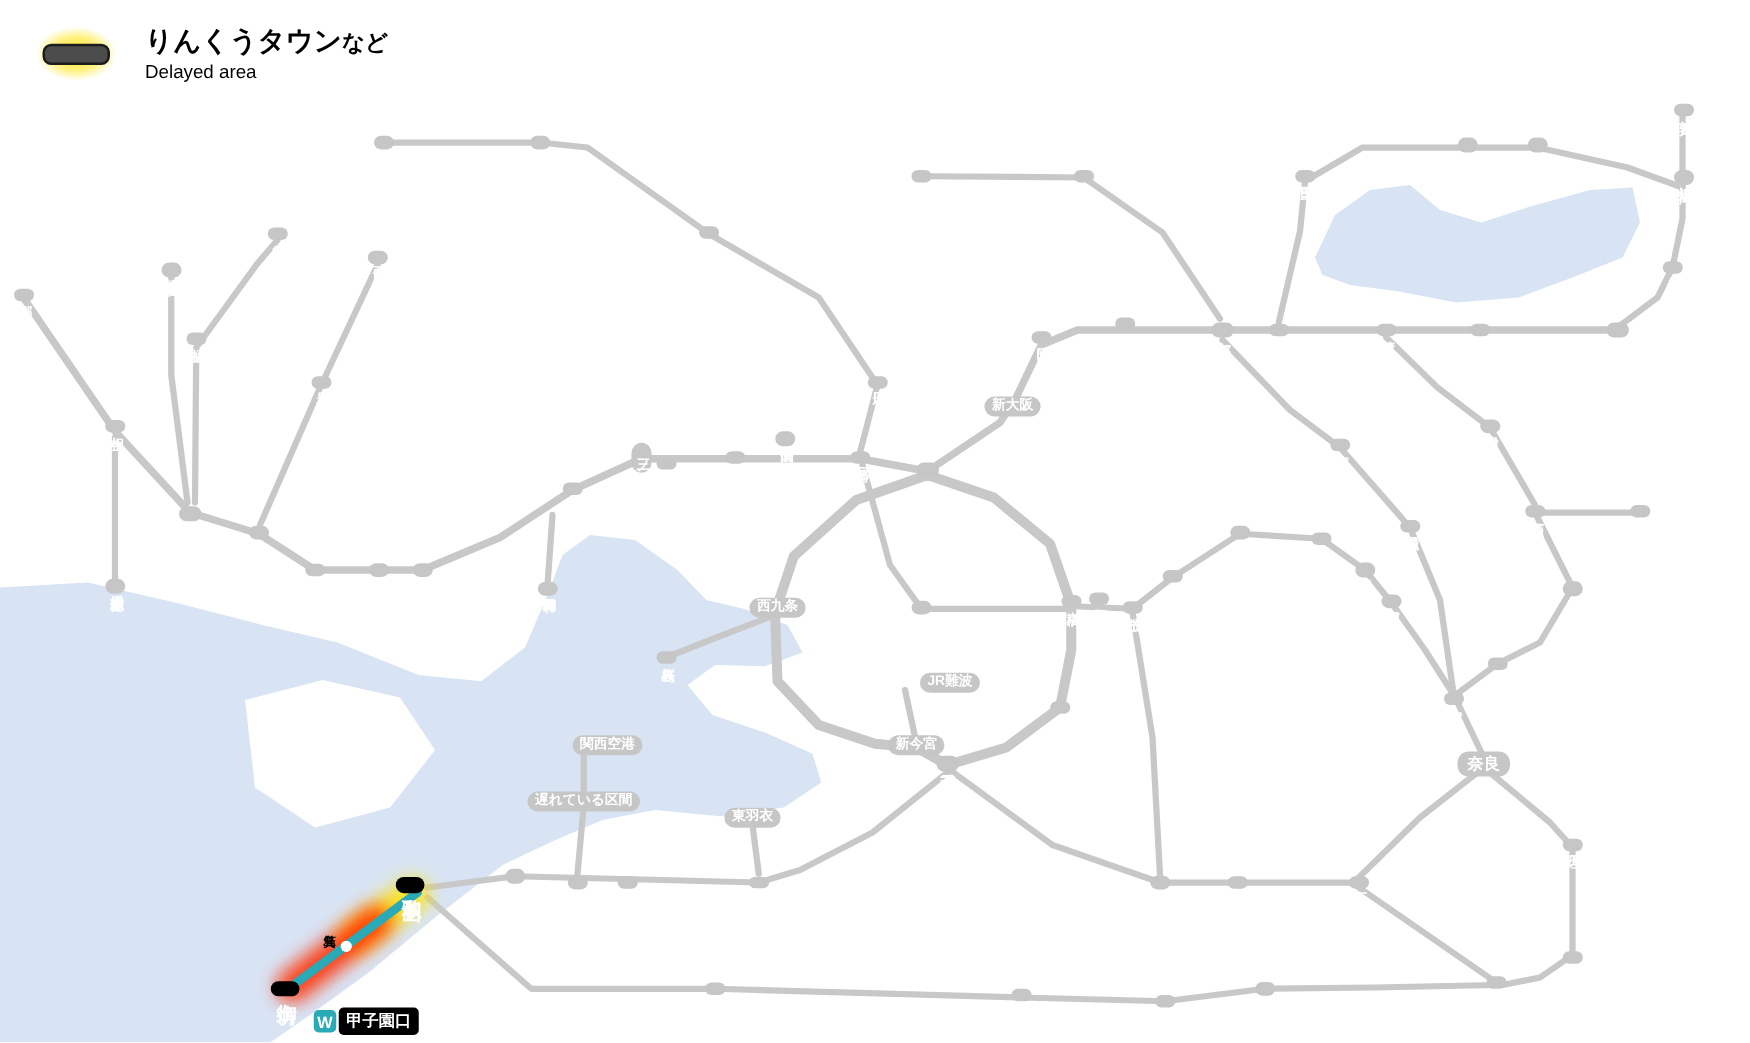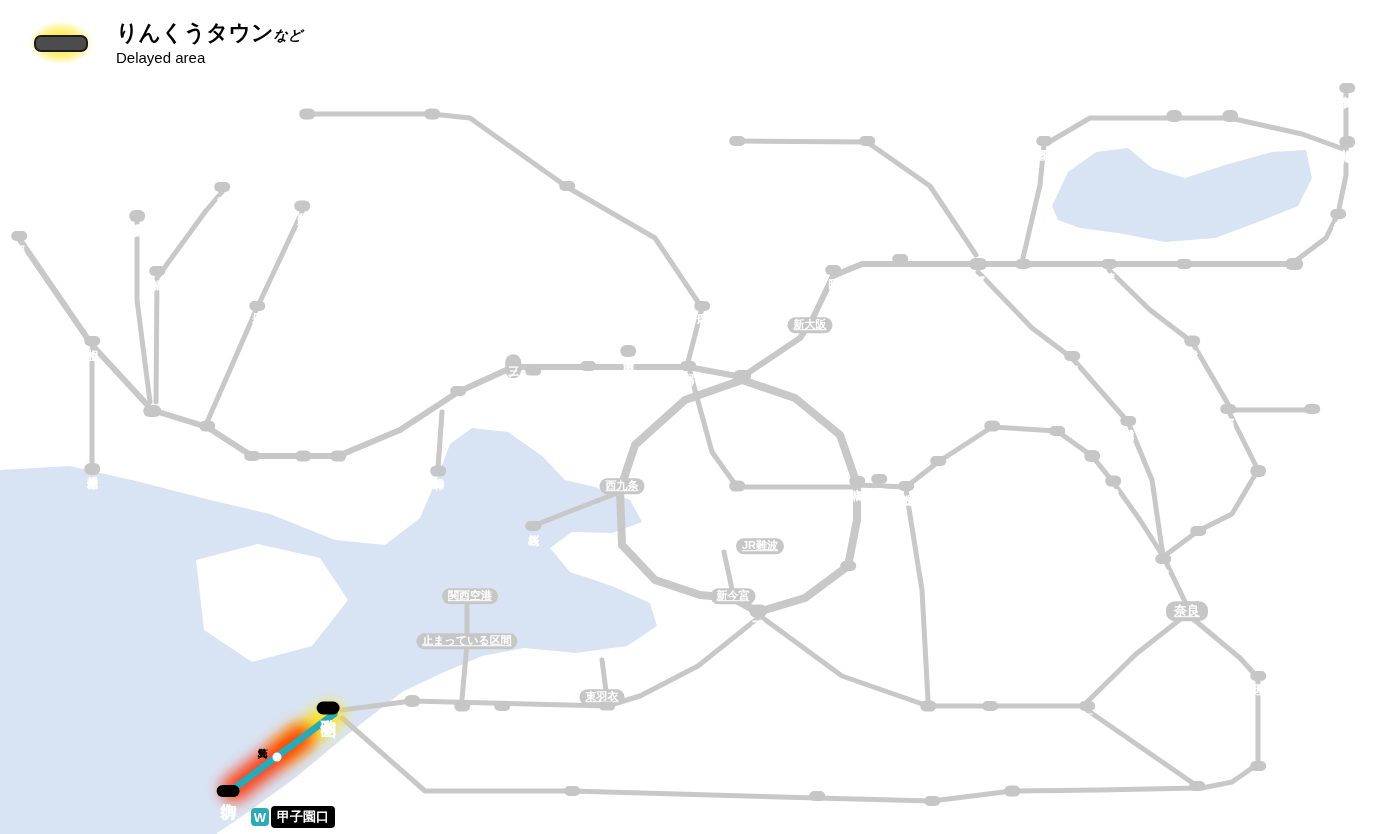--- a/index.html
+++ b/index.html
@@ -3,37 +3,37 @@
 <meta charset="utf-8">
 <style>
   html,body{margin:0;padding:0;background:#fff;font-family:"Liberation Sans","DejaVu Sans",sans-serif;}
   #stage{position:relative;width:1400px;height:834px;overflow:hidden;background:#fff;}
   #rail-svg{position:absolute;left:0;top:0;z-index:1;}
 
   
   .st{position:absolute;transform:translate(-50%,-50%);background:#c6c6c6;color:#fff;
       font-weight:bold;border-radius:9px;text-align:center;z-index:4;line-height:1.05;}
   .st.v{writing-mode:vertical-rl;text-orientation:upright;font-size:11px;padding:4px 2px;letter-spacing:1px;}
-  .st.h{font-size:11px;padding:2px 6px;white-space:nowrap;text-decoration:underline;}
+  .st.h{font-size:11px;padding:2px 6px;white-space:nowrap;}
   .st.v.lg{font-size:13px;padding:5px 2px;}
   .st.h.lg{font-size:13px;padding:3px 8px;}
   .st.black{background:#000;color:#fff;z-index:6;}
   .st.v.black{font-size:16px;padding:5px 3px;border-radius:8px;letter-spacing:1px;}
   .st.text{background:none;color:#000;font-size:10px;padding:0;border-radius:0;z-index:6;letter-spacing:0;}
 
   
   #legend{position:absolute;top:14px;left:18px;display:flex;gap:56px;z-index:10;}
   .leg-item{display:flex;align-items:flex-start;gap:12px;}
   .leg-swatch{width:86px;height:58px;display:flex;align-items:center;justify-content:center;flex:none;}
   .leg-swatch.stopped{background:radial-gradient(closest-side,rgba(255,40,0,.95),rgba(255,60,0,.55) 48%,rgba(255,60,0,0) 75%);}
   .leg-swatch.delayed{background:radial-gradient(closest-side,rgba(255,228,0,.95),rgba(255,232,40,.55) 48%,rgba(255,232,40,0) 75%);}
   .leg-bar{width:50px;height:13px;background:#4c4c4c;border:2px solid #1c1c1c;border-radius:7px;}
   .leg-text{padding-top:4px;}
   .leg-label{font-size:22px;font-weight:bold;color:#000;}
-  .leg-suffix{font-size:14px;font-weight:bold;font-style:italic;}
+  .leg-suffix{font-size:18px;font-weight:bold;}
   .leg-sub{font-size:15px;color:#000;margin-top:1px;}
 
   
   #line-badge{position:absolute;left:251px;top:806px;display:flex;align-items:center;gap:2px;z-index:10;}
   .w-box{width:18px;height:18px;background:#2aa9b7;color:#fff;font-weight:bold;border-radius:4px;
          font-size:13px;display:flex;align-items:center;justify-content:center;flex:none;}
   .line-name{background:#000;color:#fff;font-size:13px;font-weight:bold;padding:2px 6px;border-radius:4px;white-space:nowrap;}
 </style>
 </head>
 <body>
@@ -161,27 +161,27 @@
       <div class="st v" style="left: 1258px; top: 676px;">天理</div>
       <div class="st v" style="left: 1258px; top: 766px;">桜井</div>
       <div class="st v" style="left: 1197px; top: 786px;">高田</div>
       <div class="st v" style="left: 1087px; top: 706px;">王寺</div>
       <div class="st v" style="left: 990px; top: 706px;">柏原</div>
       <div class="st v" style="left: 928px; top: 706px;">久宝寺</div>
       <div class="st v" style="left: 848px; top: 566px;">鶴橋</div>
       <div class="st v lg" style="left: 758px; top: 611px;">天王寺</div>
       <div class="st h" style="left: 733px; top: 596px;">新今宮</div>
       <div class="st h" style="left: 760px; top: 546px;">JR難波</div>
-      <div class="st h" style="left: 602px; top: 654px; margin-top: 43px;">東羽衣</div>
+      <div class="st h" style="left: 602px; top: 654px;">東羽衣</div>
       <div class="st v" style="left: 607px; top: 706px;">鳳</div>
       <div class="st v" style="left: 502px; top: 706px;">熊取</div>
       <div class="st v" style="left: 462px; top: 706px;">日根野</div>
       <div class="st v" style="left: 412px; top: 701px;">和泉砂川</div>
-      <div class="st h" style="left: 470px; top: 596px;">関西空港</div>
-      <div class="st h" style="left: 467px; top: 641px;">止まっている区間</div>
+      <div class="st h" style="left: 486px; top: 596px;">関西空港</div>
+      <div class="st h" style="left: 467px; top: 641px;">遅れている区間</div>
       <div class="st v" style="left: 572px; top: 791px;">粉河</div>
       <div class="st v" style="left: 817px; top: 796px;">橋本</div>
       <div class="st v" style="left: 932px; top: 801px;">五条</div>
       <div class="st v" style="left: 1012px; top: 791px;">吉野口</div>
       <div class="st v black" style="left: 328px; top: 708px;">和歌山</div>
       <div class="st v black" style="left: 228px; top: 791px;">御坊</div>
       <div class="st v text" style="left: 262px; top: 740px;">箕島</div>
     </div>
 
   <div id="legend">

